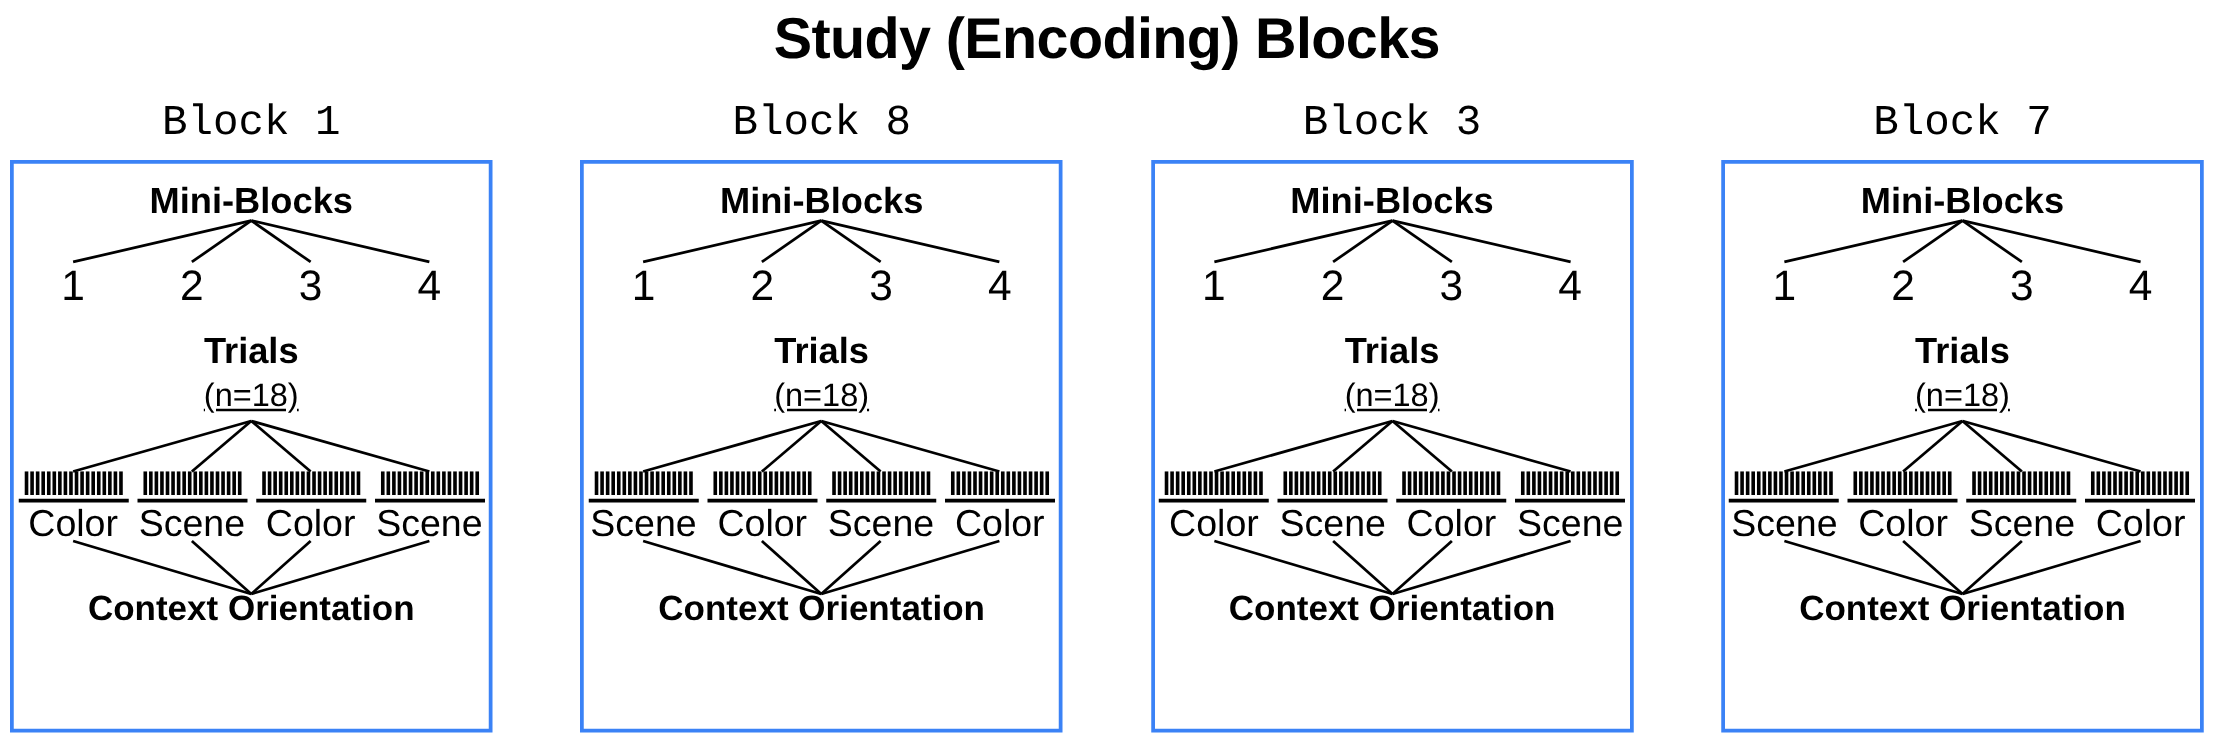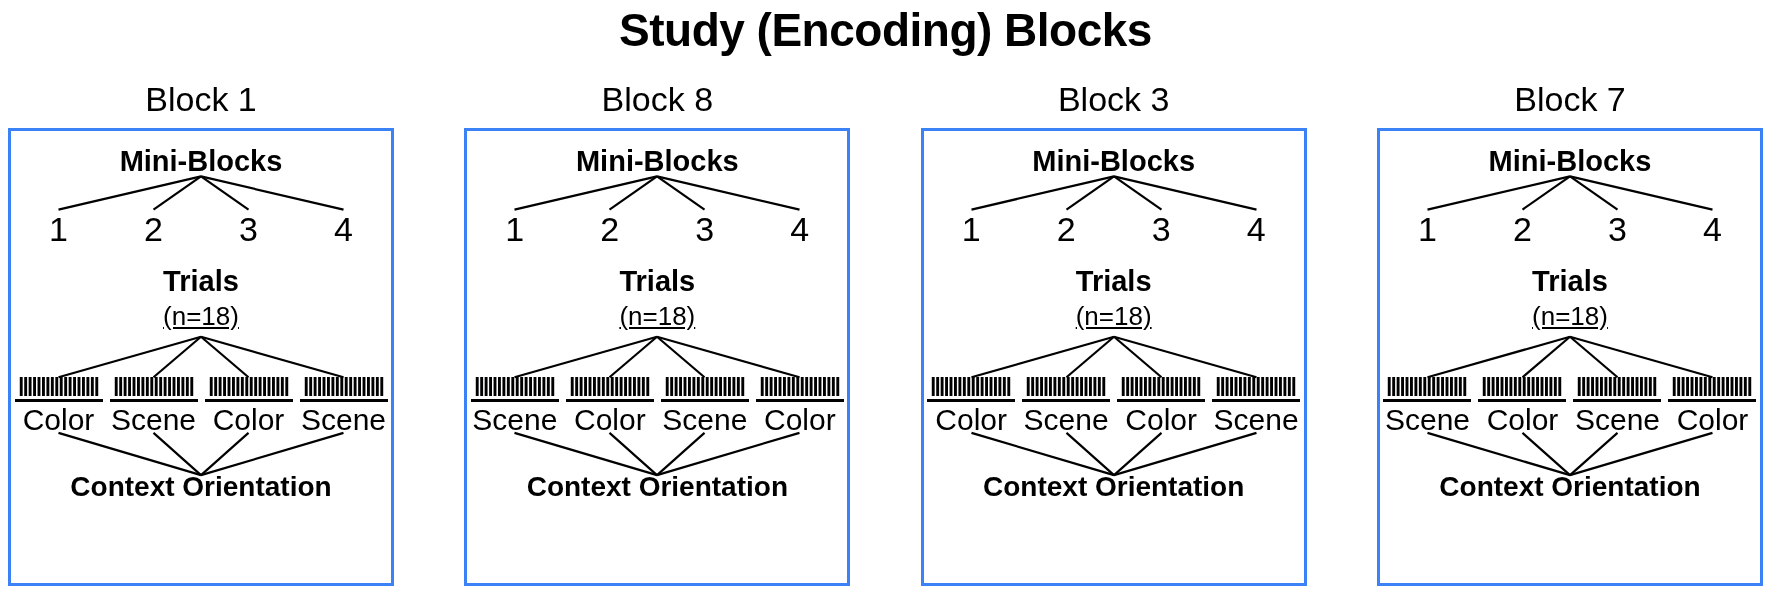--- a/index.html
+++ b/index.html
@@ -56,20 +56,21 @@
     align-items: stretch;
   }
 
   .panel-caption {
     height: 52px;
     line-height: 46px;
     text-align: center;
     font-size: 34px;
     font-weight: normal;
     white-space: nowrap;
+    font-family: Liberation Mono, monospace;
   }
 
   .panel-box {
     position: relative;
     flex: 1 1 auto;
     border: 3px solid #3b82f6;
     background: #ffffff;
     box-sizing: border-box;
   }
 

